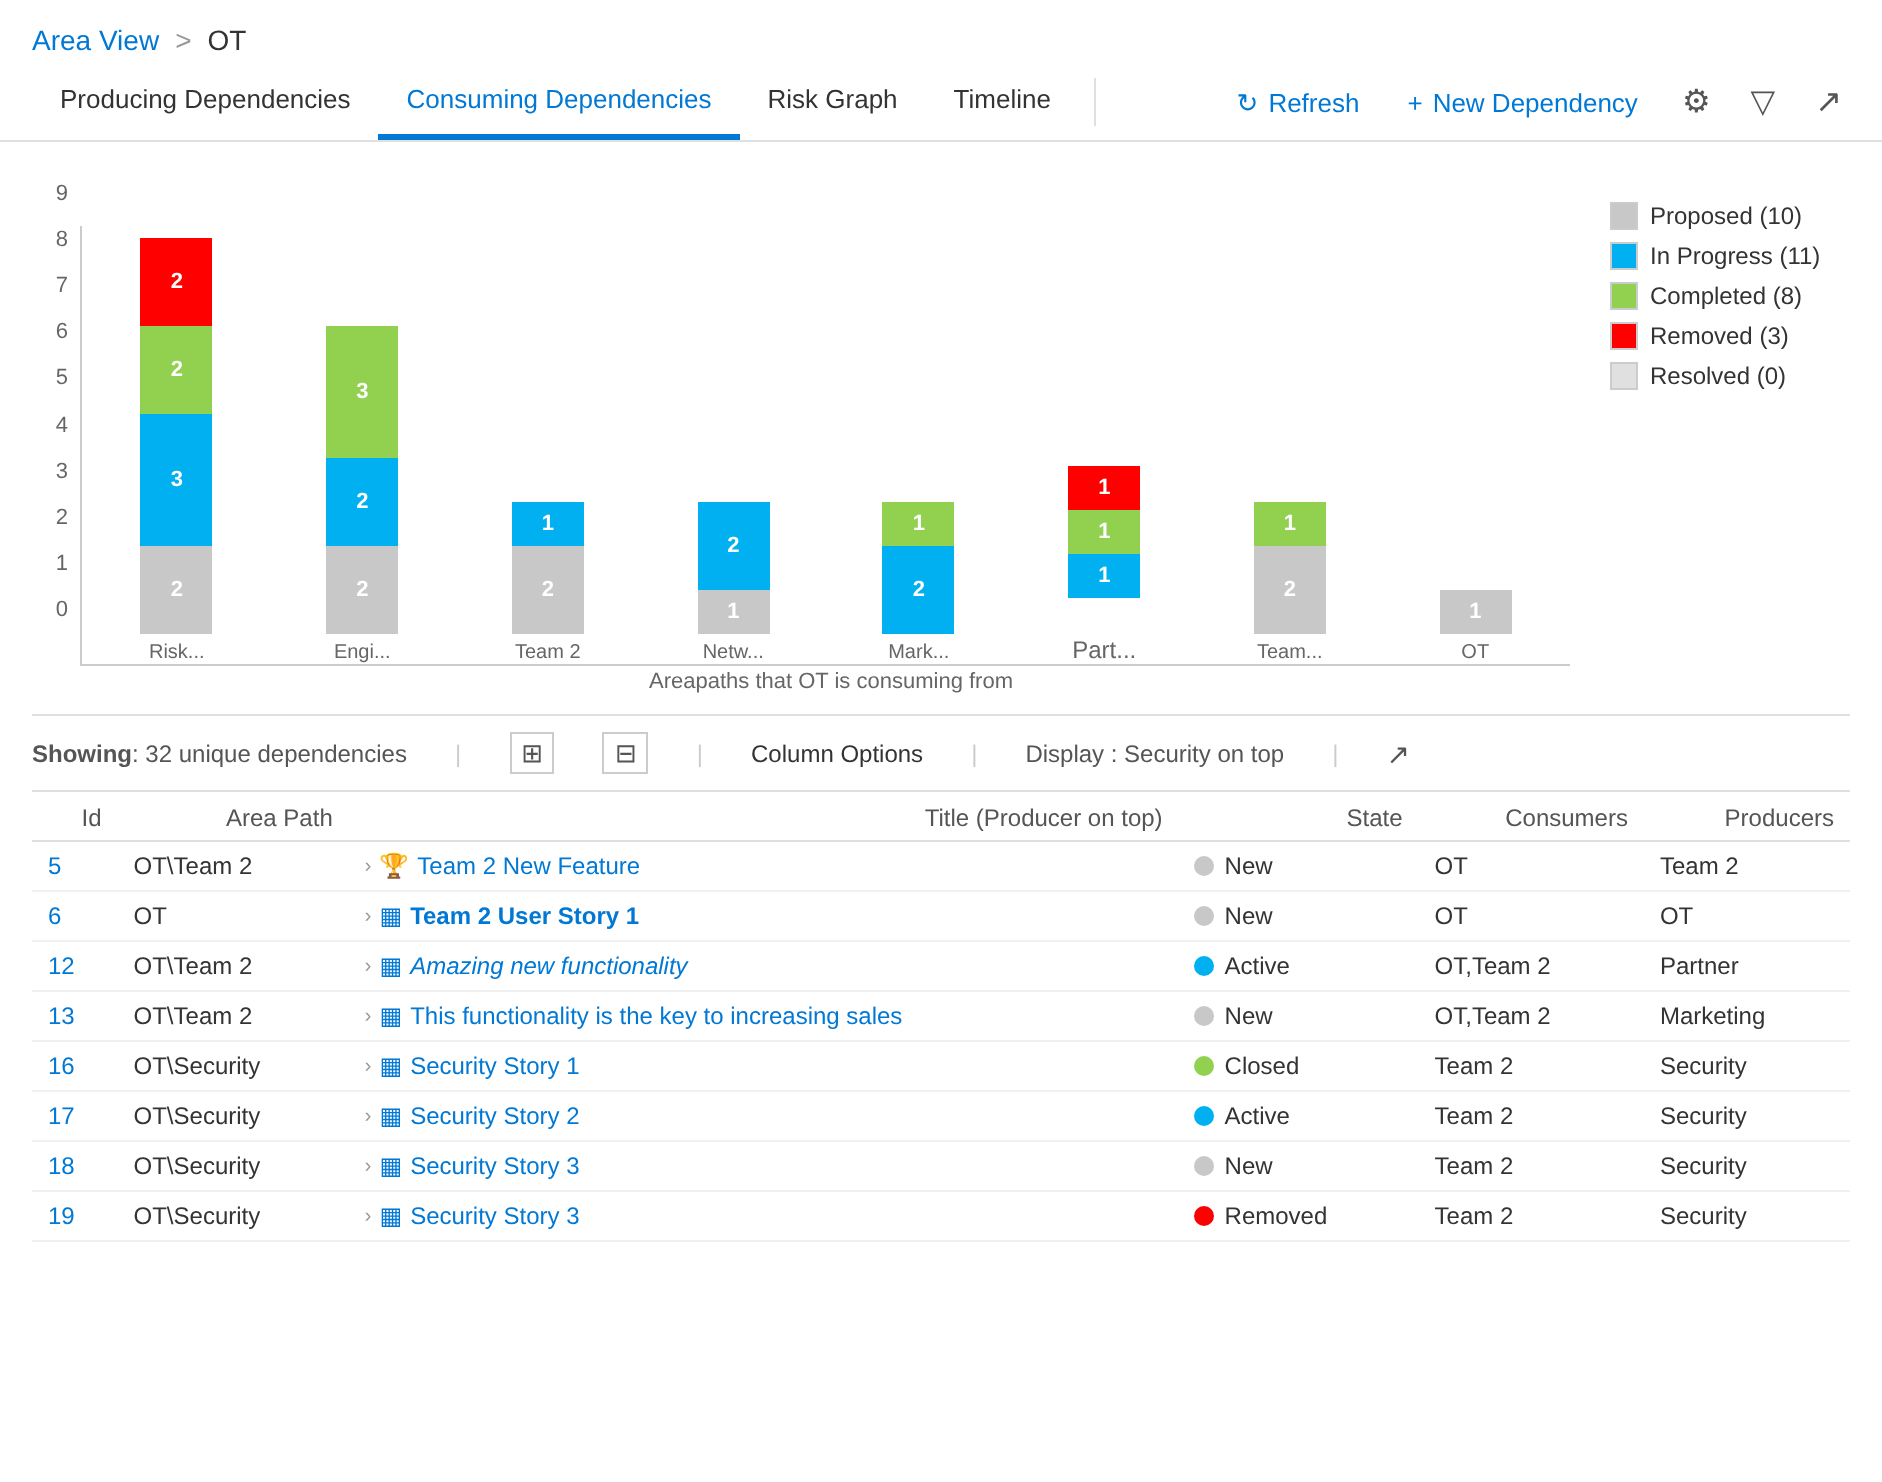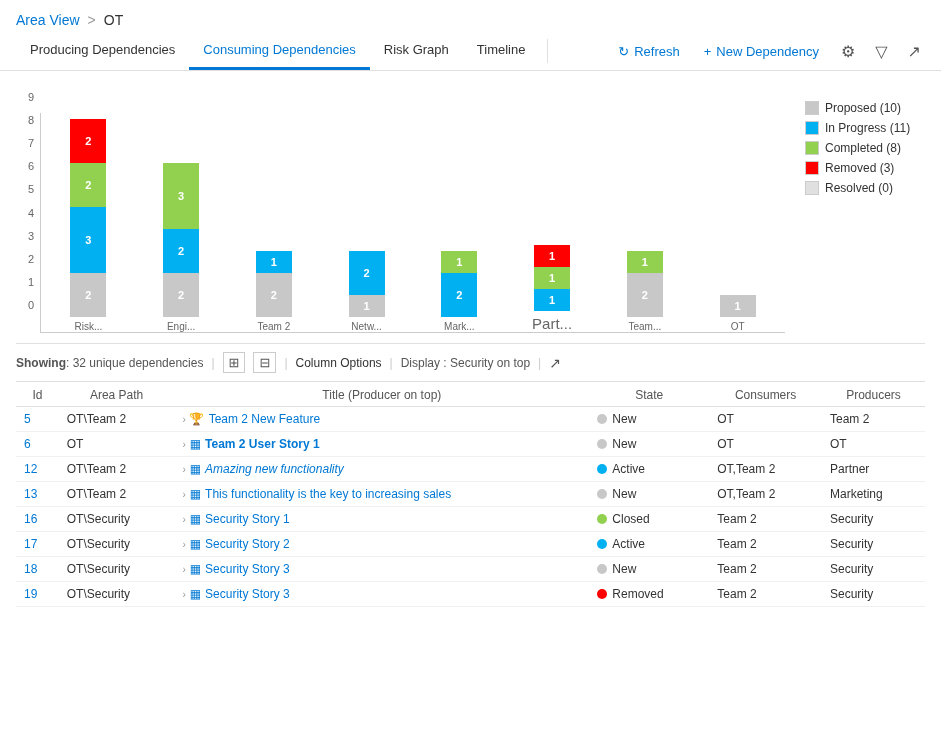--- a/index.html
+++ b/index.html
@@ -38,28 +38,28 @@
 
     .chart-area { padding: 20px 16px 10px; position: relative; }
     .chart-container { display: flex; align-items: flex-start; }
     .chart-main { position: relative; flex: 1; }
     .bar-group { display: flex; flex-direction: column; align-items: center; flex: 1; }
     .chart-legend { display: flex; flex-direction: column; gap: 6px; padding-left: 20px; padding-top: 10px; min-width: 140px; }
     .legend-item { display: flex; align-items: center; gap: 6px; font-size: 12px; }
     .legend-swatch { width: 14px; height: 14px; border: 1px solid #ccc; }
 
     .table-section { padding: 0 16px; }
-    .table-toolbar { display: flex; align-items: center; gap: 8px; padding: 8px 0; border-top: 1px solid #e0e0e0; border-bottom: 1px solid #e0e0e0; font-size: 12px; color: #555; }
+    .table-toolbar { display: flex; align-items: center; gap: 24px; padding: 8px 0; border-top: 1px solid #e0e0e0; border-bottom: 1px solid #e0e0e0; font-size: 12px; color: #555; }
     .toolbar-sep { color: #ccc; }
     .toolbar-icon-btn { cursor: pointer; background: none; border: 1px solid #ccc; padding: 2px 5px; font-size: 13px; color: #555; }
     .toolbar-link { cursor: pointer; color: #333; }
     .expand-icon { cursor: pointer; color: #555; font-size: 14px; }
 
     .data-table { width: 100%; border-collapse: collapse; font-size: 12px; }
-    .data-table th { text-align: center; font-weight: 400; color: #555; padding: 6px 8px 4px; border-bottom: 1px solid #e0e0e0; }
+    .data-table th { text-align: right; font-weight: 400; color: #555; padding: 6px 8px 4px; border-bottom: 1px solid #e0e0e0; }
     .data-table td { padding: 5px 8px; border-bottom: 1px solid #f0f0f0; vertical-align: middle; }
     .id-link { color: #0078d4; cursor: pointer; }
     .state-badge { display: flex; align-items: center; gap: 5px; }
     .state-dot { width: 10px; height: 10px; border-radius: 50%; display: inline-block; }
     .title-cell { display: flex; align-items: center; gap: 4px; }
     .chevron-right { color: #999; font-size: 10px; }
   </style>
 </head>
 <body>
 
@@ -154,39 +154,40 @@
             </div>
             <div style="font-size:10px;color:#666;margin-top:4px;text-align:center;">Mark...</div>
           </div>
 
           <div class="bar-group" style="display:flex;flex-direction:column;align-items:center;flex:1;">
             <div style="display:flex;flex-direction:column-reverse;width:36px;">
               <div style="background:#00b0f0;height:22px;width:36px;display:flex;align-items:center;justify-content:center;font-size:11px;color:#fff;font-weight:600;">1</div>
               <div style="background:#92d050;height:22px;width:36px;display:flex;align-items:center;justify-content:center;font-size:11px;color:#fff;font-weight:600;">1</div>
               <div style="background:#ff0000;height:22px;width:36px;display:flex;align-items:center;justify-content:center;font-size:11px;color:#fff;font-weight:600;">1</div>
             </div>
-            <div style="font-size:15px;color:#666;margin-top:4px;text-align:right;">Part...</div>
+            <div style="font-size:12px;color:#666;margin-top:19px;text-align:right;">Part...</div>
           </div>
 
           <div class="bar-group" style="display:flex;flex-direction:column;align-items:center;flex:1;">
             <div style="display:flex;flex-direction:column-reverse;width:36px;">
               <div style="background:#c8c8c8;height:44px;width:36px;display:flex;align-items:center;justify-content:center;font-size:11px;color:#fff;font-weight:600;">2</div>
               <div style="background:#92d050;height:22px;width:36px;display:flex;align-items:center;justify-content:center;font-size:11px;color:#fff;font-weight:600;">1</div>
             </div>
             <div style="font-size:10px;color:#666;margin-top:4px;text-align:center;">Team...</div>
           </div>
 
           <div class="bar-group" style="display:flex;flex-direction:column;align-items:center;flex:1;">
             <div style="display:flex;flex-direction:column-reverse;width:36px;">
               <div style="background:#c8c8c8;height:22px;width:36px;display:flex;align-items:center;justify-content:center;font-size:11px;color:#fff;font-weight:600;">1</div>
             </div>
             <div style="font-size:10px;color:#666;margin-top:4px;text-align:center;">OT</div>
           </div>
         </div>
       </div>
+      <div style="text-align:center;font-size:11px;color:#666;margin-top:2px;margin-left:30px;">Areapaths that OT is consuming from</div>
     </div>
 
     <div class="chart-legend">
       <div class="legend-item">
         <div class="legend-swatch" style="background:#c8c8c8;"></div>
         <span>Proposed (10)</span>
       </div>
       <div class="legend-item">
         <div class="legend-swatch" style="background:#00b0f0;"></div>
         <span>In Progress (11)</span>

